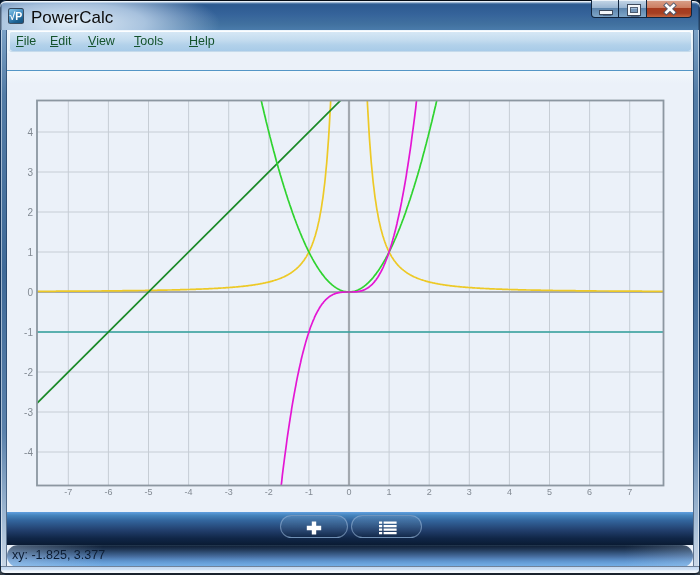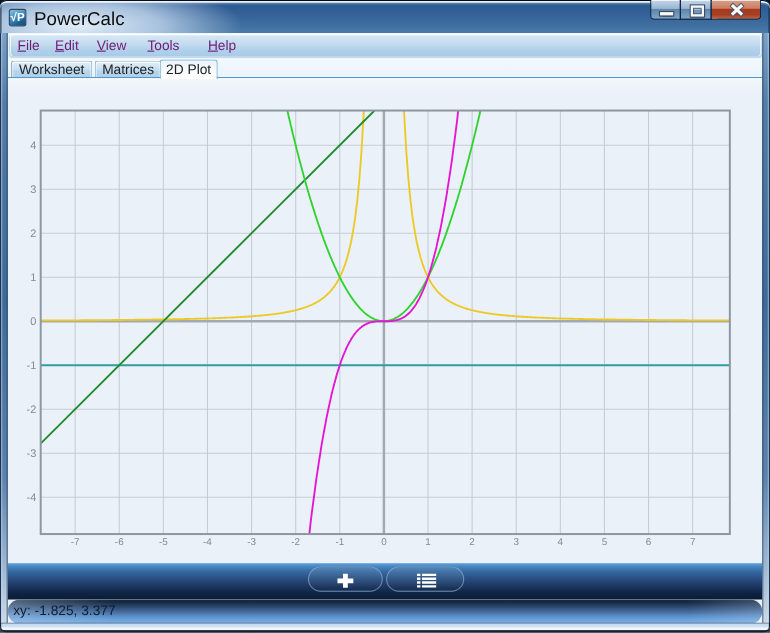--- a/index.html
+++ b/index.html
@@ -40,21 +40,21 @@
 #bbottom { position:absolute; left:0; top:566px; width:700px; height:9px;
   background:linear-gradient(to bottom,#42536a 0%,#c4d9f1 20%,#cfe0f4 50%,#eef4fb 70%,#f5f9fd 100%);
   border-bottom:2px solid #1a222c; border-left:1px solid #1a222c; border-right:1px solid #1a222c;
   border-radius:0 0 5px 5px; }
 
 #content { position:absolute; left:7px; top:30px; width:686px; height:537px; background:#ebf1f9; }
 #menubar { position:absolute; left:0; top:0; width:686px; height:23px; background:#eef6fc; }
 #menustrip { position:absolute; left:1.5px; top:1px; width:683px; height:19.5px; border-radius:3px;
   background:linear-gradient(to bottom,#d8e9f6 0%,#c4dcef 45%,#b2d1ea 70%,#a8cbe8 100%);
   box-shadow:inset 0 1px 0 rgba(255,255,255,.95), inset 1px 0 0 rgba(255,255,255,.7), inset -1px 0 0 rgba(255,255,255,.7), 0 1px 1px rgba(150,185,215,.5); }
-.mi { position:absolute; top:4px; font-size:12.5px; color:#701a75;text-align:right; }
+.mi { position:absolute; top:4px; font-size:12.5px; color:#14532d;text-align:right; }
 
 #tabstrip { position:absolute; left:0; top:23px; width:686px; height:18px;
   background:linear-gradient(to bottom,#f2f9fd 0%,#e9f4fb 100%); }
 #tabline { position:absolute; left:0; top:39.5px; width:686px; height:1px; background:#5496c6; }
 .tab { position:absolute; top:2px; height:15.8px; border:1px solid #97b4cb; border-bottom:none; border-radius:3px 3px 0 0;
   background:linear-gradient(to bottom,#e2eff9 0%,#c9e0f2 45%,#b7d6ed 60%,#abcfe9 100%);
   box-shadow:inset 0 1px 0 rgba(255,255,255,.95), inset 1px 0 0 rgba(255,255,255,.6), inset -1px 0 0 rgba(255,255,255,.6);
   font-size:12.5px; color:#222; text-align:center; line-height:15px; }
 #tab1 { left:3px; width:74px; }
 #tab2 { left:79px; width:61px; }
@@ -100,25 +100,20 @@
       </div>
  </div>
  <div id="content">
   <div id="menubar">
    <div id="menustrip"></div>
    <span class="mi" style="left:9px"><u>F</u>ile</span>
    <span class="mi" style="left:43px"><u>E</u>dit</span>
    <span class="mi" style="left:81px"><u>V</u>iew</span>
    <span class="mi" style="left:127px"><u>T</u>ools</span>
    <span class="mi" style="left:182px"><u>H</u>elp</span>
-  </div>
-  <div id="tabstrip">
-   <div class="tab" id="tab1">Worksheet</div>
-   <div class="tab" id="tab2">Matrices</div>
-   <div class="tab" id="tab3">2D Plot</div>
   </div>
   <div id="tabline"></div>
   <div id="panel">
   <svg width="686" height="441" viewBox="0 0 686 441" style="position:absolute;left:0;top:0">
 <defs>
             <clipPath id="pc">
               <rect x="30.0" y="29.5" width="626.5" height="385.0"></rect>
             </clipPath>
           </defs>
 <path d="M61.3 29.5V414.5 M101.4 29.5V414.5 M141.5 29.5V414.5 M181.6 29.5V414.5 M221.7 29.5V414.5 M261.8 29.5V414.5 M301.9 29.5V414.5 M382.1 29.5V414.5 M422.2 29.5V414.5 M462.3 29.5V414.5 M502.4 29.5V414.5 M542.5 29.5V414.5 M582.6 29.5V414.5 M622.7 29.5V414.5 M30.0 381.0H656.5 M30.0 341.0H656.5 M30.0 301.0H656.5 M30.0 261.0H656.5 M30.0 181.0H656.5 M30.0 141.0H656.5 M30.0 101.0H656.5 M30.0 61.0H656.5" stroke="#c6cdd5" stroke-width="1" fill="none"></path>

